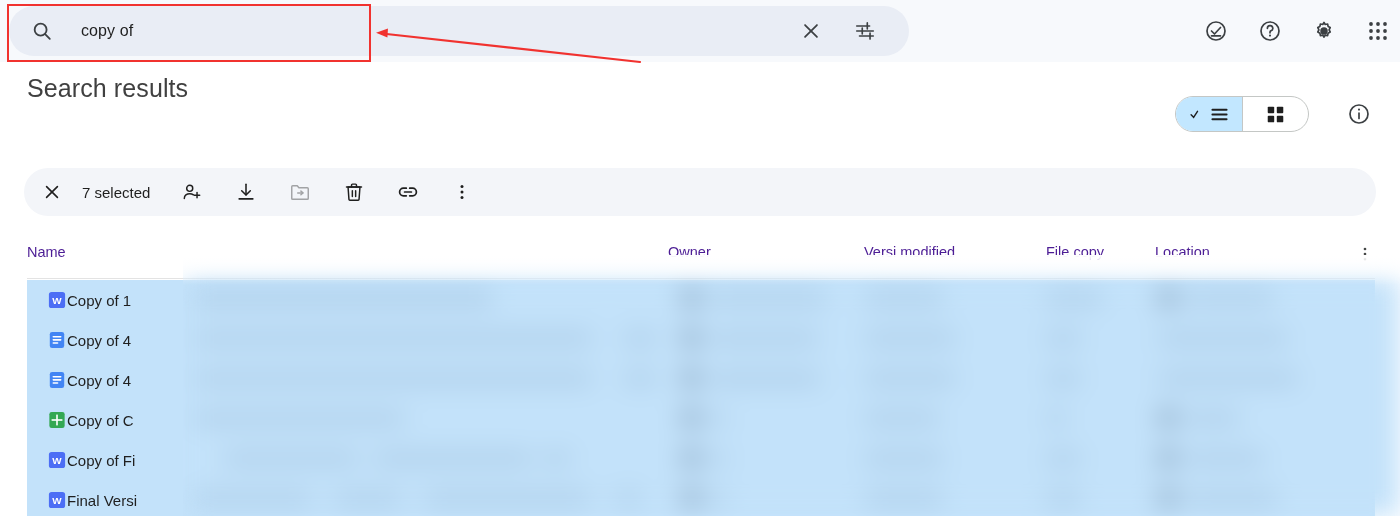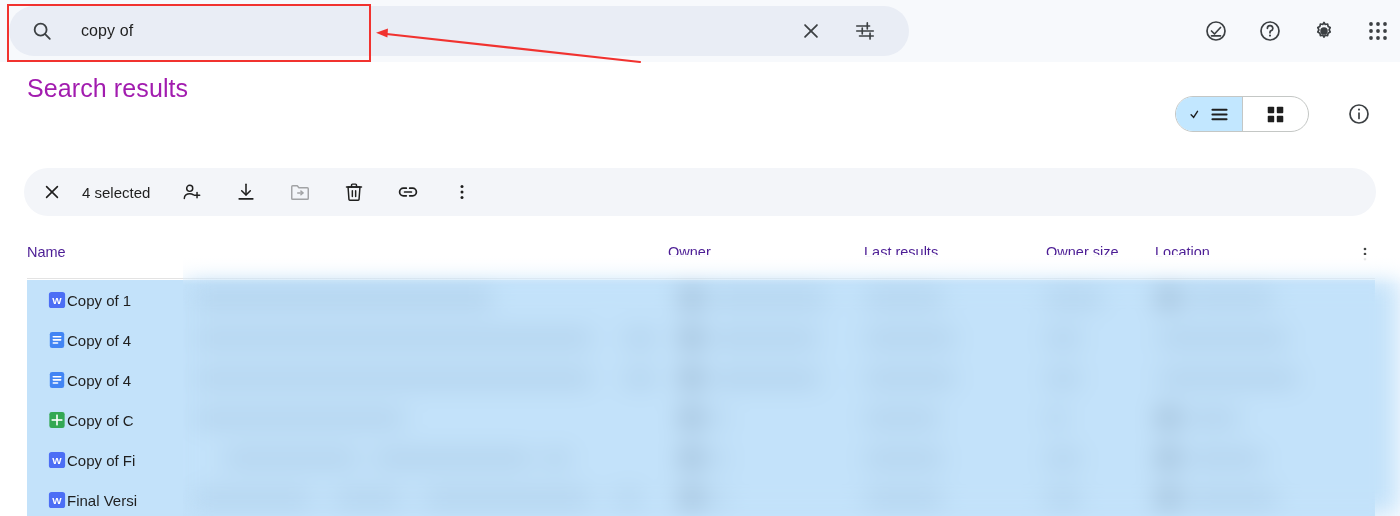--- a/index.html
+++ b/index.html
@@ -39,21 +39,21 @@
   .annot-arrow { position: absolute; left: 0; top: 0; width: 1400px; height: 90px; pointer-events: none; }
 
   
   .top-icons { position: absolute; right: 0px; top: 6px; height: 50px; display: flex; align-items: center; gap: 10px; }
   .ticon { width: 44px; height: 44px; display:flex; align-items:center; justify-content:center; cursor:pointer; border-radius:50%; }
 
   
   .results-row { position: absolute; left:0; top: 62px; width: 1400px; height: 56px; }
   .page-title {
     position: absolute; left: 27px; top: 12px;
-    font-size: 25px; color: #a21caf; font-weight: 400; letter-spacing: .1px;
+    font-size: 25px; color: #404040; font-weight: 400; letter-spacing: .1px;
   }
   .viewtoggle {
     position: absolute; right: 91px; top: 34px; width: 134px; height: 36px;
     border: 1px solid #c4c7c5; border-radius: 18px; display: flex; overflow: hidden;
   }
   .vt-seg { flex: 1; display:flex; align-items:center; justify-content:center; gap:4px; cursor:pointer; }
   .vt-seg.active { background: #c2e7ff; }
   .vt-seg + .vt-seg { border-left: 1px solid #c4c7c5; }
   .info-btn { position: absolute; right: 25px; top: 36px; width: 32px; height: 32px; display:flex; align-items:center; justify-content:center; cursor:pointer; }
 
@@ -203,21 +203,21 @@
     </div>
   </div>
 
   <div class="seltoolbar">
     <span class="sel-x">
       <svg width="20" height="20" viewBox="0 0 24 24" stroke="#1f1f1f" stroke-width="1.9" stroke-linecap="round">
         <line x1="5.5" y1="5.5" x2="18.5" y2="18.5"></line>
           <line x1="18.5" y1="5.5" x2="5.5" y2="18.5"></line>
       </svg>
     </span>
-    <span class="sel-count">4 selected</span>
+    <span class="sel-count">7 selected</span>
 
     <span class="sel-btn">
       <svg width="22" height="22" viewBox="0 0 24 24" fill="none" stroke="#1f1f1f" stroke-width="1.6" stroke-linecap="round">
         <circle cx="9.5" cy="8" r="3.3"></circle>
         <path d="M3.6 19c0-3.2 2.7-5.2 5.9-5.2 1.6 0 3 .5 4.1 1.3"></path>
         <line x1="17.5" y1="12.6" x2="17.5" y2="18.4"></line>
           <line x1="14.6" y1="15.5" x2="20.4" y2="15.5"></line>
       </svg>
     </span>
     <span class="sel-btn">
@@ -256,22 +256,22 @@
           <circle cx="12" cy="12" r="1.8"></circle>
           <circle cx="12" cy="18.7" r="1.8"></circle>
       </svg>
     </span>
   </div>
 
   <div class="table">
     <div class="thead">
       <div class="th th-name">Name</div>
       <div class="th th-owner">Owner</div>
-      <div class="th th-modified">Last results</div>
-      <div class="th th-size">Owner size</div>
+      <div class="th th-modified">Versi modified</div>
+      <div class="th th-size">File copy</div>
       <div class="th th-location">Location</div>
       <div class="th-more">
         <svg width="18" height="18" viewBox="0 0 24 24" fill="#444746">
           <circle cx="12" cy="5.3" r="1.8"></circle>
             <circle cx="12" cy="12" r="1.8"></circle>
             <circle cx="12" cy="18.7" r="1.8"></circle>
         </svg>
       </div>
       <div class="divider"></div>
     </div>

